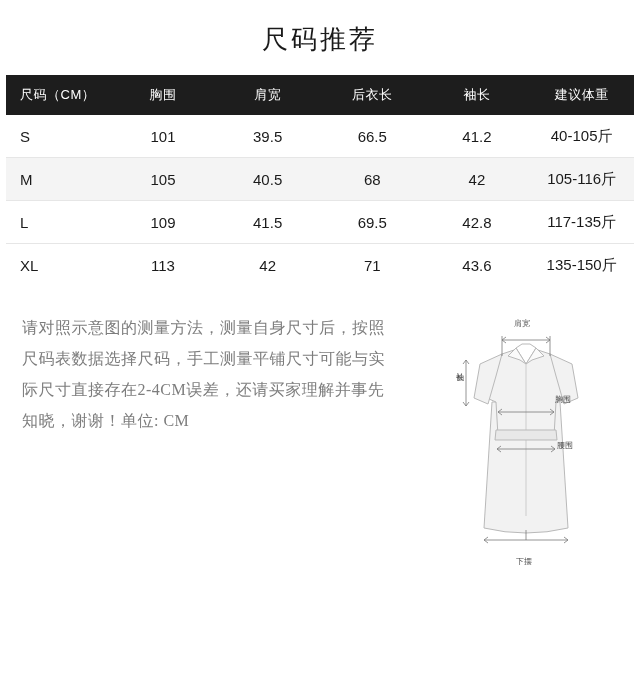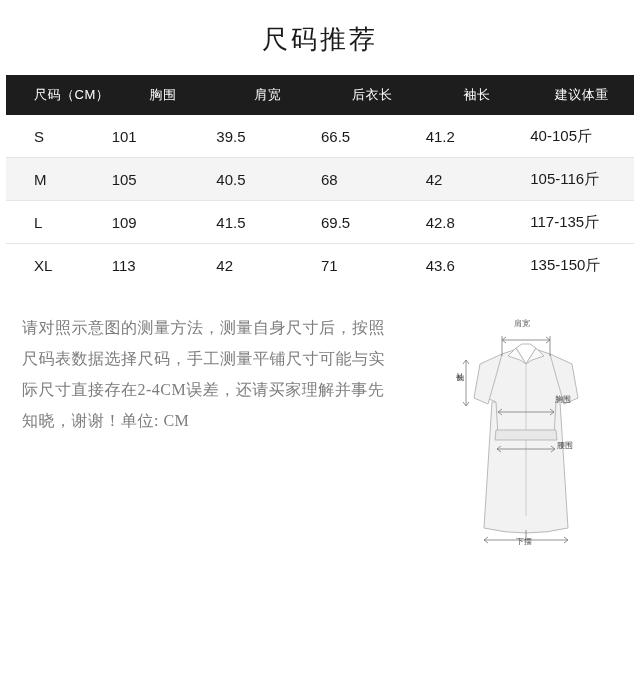--- a/index.html
+++ b/index.html
@@ -46,25 +46,25 @@
     color: #ffffff;
     font-weight: normal;
     font-size: 13px;
     height: 38px;
     text-align: center;
     letter-spacing: 0.5px;
   }
   table.size-table th.first-col,
   table.size-table td.first-col {
     text-align: left;
-    padding-left: 28px;
+    padding-left: 14px;
   }
   table.size-table td {
     height: 40px;
-    text-align: left;
+    text-align: center;
     font-size: 15px;
     color: #1a1a1a;
     border-bottom: 1px solid #e6e6e6;
   }
   table.size-table tr.row-odd td {
     background: #ffffff;
   }
   table.size-table tr.row-even td {
     background: #f4f4f4;
   }
@@ -235,17 +235,17 @@
           <polyline points="62,221 58,224 62,227"></polyline>
           <polyline points="138,221 142,224 138,227"></polyline>
           <line x1="100" y1="214" x2="100" y2="224"></line>
         </g>
       </svg>
 
       <span class="dlabel" style="left:88px; top:2px;">肩宽</span>
       <span class="dlabel" style="left:129px; top:78px;">胸围</span>
       <span class="dlabel" style="left:131px; top:124px;">腰围</span>
       <span class="dlabel vert" style="left:27px; top:50px;">长袖</span>
-      <span class="dlabel" style="left:90px; top:220px;">下摆</span>
+      <span class="dlabel" style="left:90px; top:240px;">下摆</span>
     </div>
   </div>
 
 </div>
 
 </body></html>

